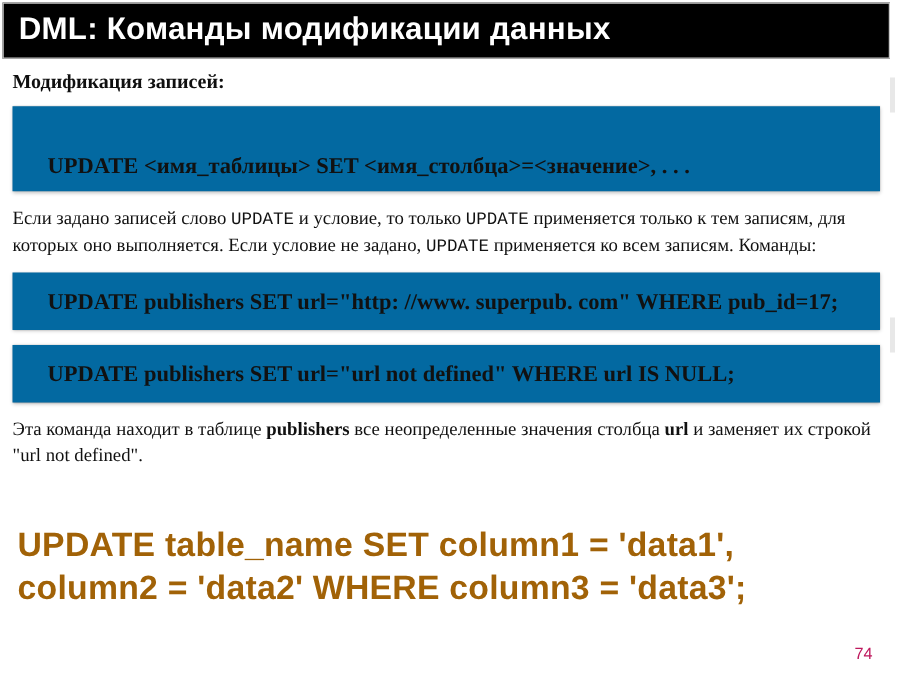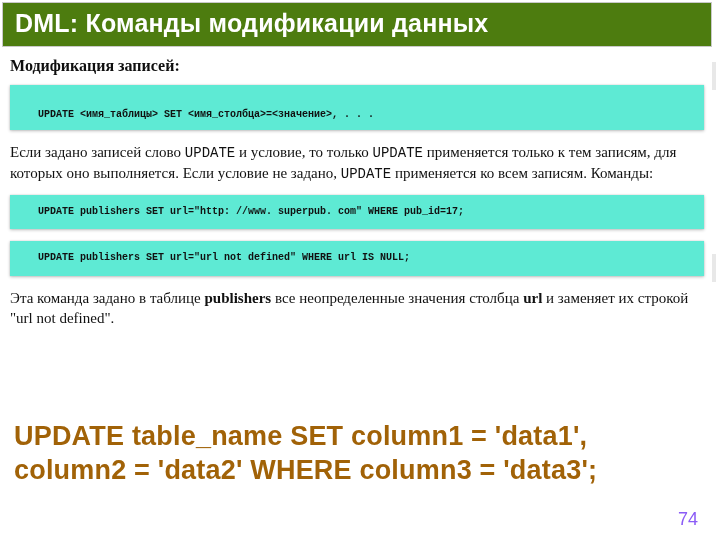--- a/index.html
+++ b/index.html
@@ -4,21 +4,21 @@
 <style>
   * { box-sizing: border-box; margin: 0; padding: 0; }
   body {
     width: 720px;
     height: 540px;
     background: #ffffff;
     font-family: Arial, "Helvetica Neue", Helvetica, sans-serif;
     position: relative;
   }
   .header {
-    background: #4d7c0f;
+    background: #000000;
     padding: 6px 12px 8px 12px;
     border: 1px solid #c9c9c9;
     margin: 2px 8px 2px 2px;
   }
   .header h1 {
     color: #ffffff;
     font-size: 25px;
     font-weight: bold;
     letter-spacing: 0.2px;
   }
@@ -26,25 +26,25 @@
     padding: 8px 10px 0 8px;
   }
   .section-title {
     font-family: "Times New Roman", Times, serif;
     font-weight: bold;
     font-size: 16px;
     color: #0f0f0f;
     margin: 0 0 10px 2px;
   }
   .code-block {
-    font-family: Liberation Mono, monospace;
-    font-size: 10px;
+    font-family: Liberation Serif, serif;
+    font-size: 18px;
     font-weight: bold;
     color: #111;
-    background: #5eead4;
+    background: #0369a1;
     box-shadow: 0 1px 3px rgba(0,0,0,0.25), 0 0 1px rgba(0,0,0,0.2);
     padding: 8px 12px 8px 28px;
     margin: 4px 6px 12px 2px;
     line-height: 1.45;
     white-space: pre;
   }
   .code-block.indented-second-line .line2 {
     display: block;
     padding-left: 48px;
   }
@@ -71,22 +71,22 @@
     font-size: 27px;
     font-weight: bold;
     color: #a16207;
     line-height: 1.25;
     letter-spacing: 0.2px;
   }
   .page-num {
     position: absolute;
     right: 22px;
     bottom: 10px;
-    font-size: 18px;
-    color: #8b5cf6;
+    font-size: 13px;
+    color: #be185d;
     font-family: Arial, sans-serif;
   }
   .right-edge-tick {
     position: absolute;
     right: 4px;
     width: 4px;
     height: 28px;
     background: #e8e8e8;
   }
 </style>
@@ -107,21 +107,21 @@
 
   <p class="para">
     <span>Если задано записей слово </span><span class="mono-inline">UPDATE</span><span> и условие, то только </span><span class="mono-inline">UPDATE</span><span> применяется только к тем записям, для которых оно выполняется. Если условие не задано, </span><span class="mono-inline">UPDATE</span><span> применяется ко всем записям. Команды:</span>
   </p>
 
   <div class="code-block single">UPDATE publishers SET url="http: //www. superpub. com" WHERE pub_id=17;</div>
 
   <div class="code-block single">UPDATE publishers SET url="url not defined" WHERE url IS NULL;</div>
 
   <p class="para">
-    <span>Эта команда задано в таблице </span><b>publishers</b><span> все неопределенные значения столбца </span><b>url</b><span> и заменяет их строкой "url not defined".</span>
+    <span>Эта команда находит в таблице </span><b>publishers</b><span> все неопределенные значения столбца </span><b>url</b><span> и заменяет их строкой "url not defined".</span>
   </p>
 
 </div>
 
 <div class="big-sql">UPDATE table_name SET column1 = 'data1', column2 = 'data2' WHERE column3 = 'data3';</div>
 
 <div class="page-num">74</div>
 
 <div class="right-edge-tick" style="top:62px;"></div>
 <div class="right-edge-tick" style="top:254px;"></div>

